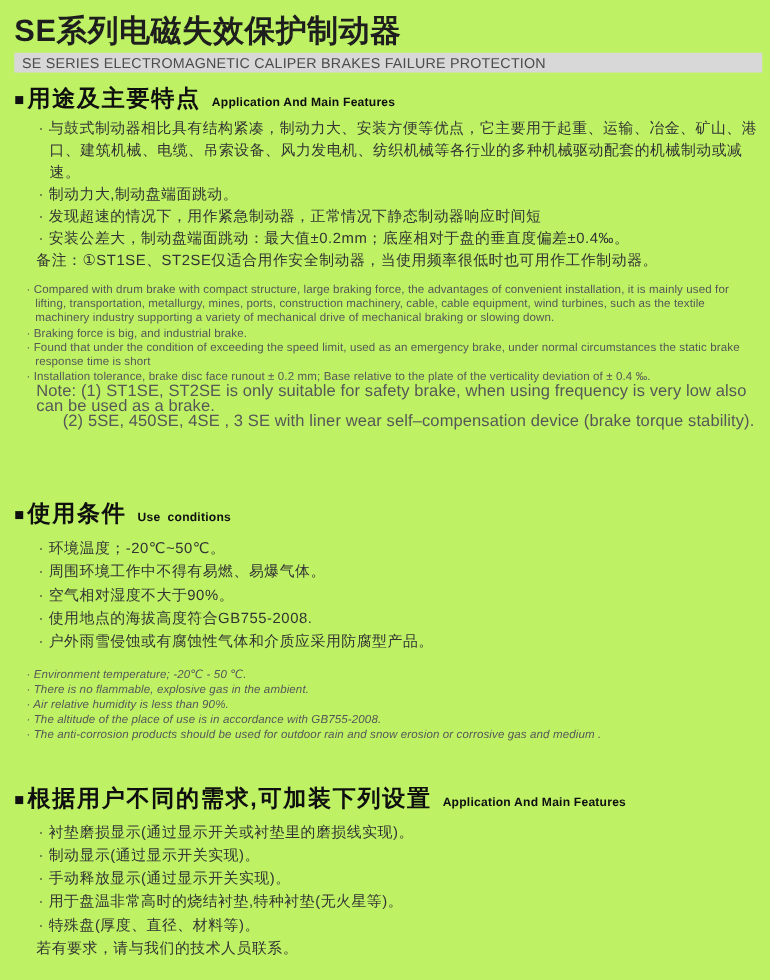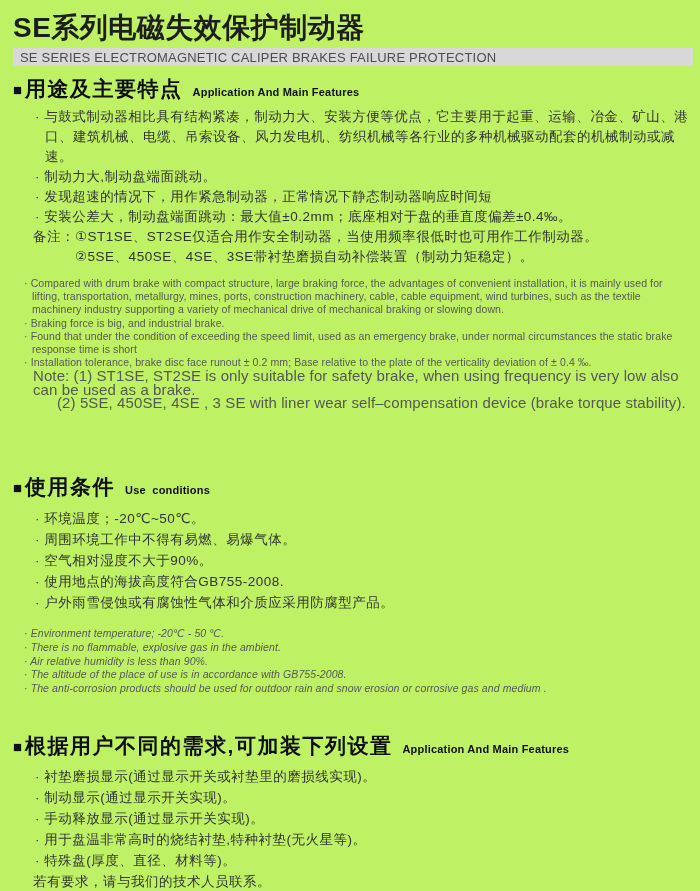--- a/index.html
+++ b/index.html
@@ -101,21 +101,20 @@
     <div class="cn-list">
 
     <div class="li cn">与鼓式制动器相比具有结构紧凑，制动力大、安装方便等优点，它主要用于起重、运输、冶金、矿山、港口、建筑机械、电缆、吊索设备、风力发电机、纺织机械等各行业的多种机械驱动配套的机械制动或减速。</div>
         <div class="li cn">制动力大,制动盘端面跳动。</div>
         <div class="li cn">发现超速的情况下，用作紧急制动器，正常情况下静态制动器响应时间短</div>
         <div class="li cn">安装公差大，制动盘端面跳动：最大值±0.2mm；底座相对于盘的垂直度偏差±0.4‰。</div>
       </div>
     <div class="cn-tail">
 
     <div class="tail cn">备注：①ST1SE、ST2SE仅适合用作安全制动器，当使用频率很低时也可用作工作制动器。</div>
-        <div class="tail cn indent">②5SE、450SE、4SE、3SE带衬垫磨损自动补偿装置（制动力矩稳定）。</div>
       </div>
     <div class="en-list">
 
     <div class="li en">Compared with drum brake with compact structure, large braking force, the advantages of convenient installation, it is mainly used for lifting, transportation, metallurgy, mines, ports, construction machinery, cable, cable equipment, wind turbines, such as the textile machinery industry supporting a variety of mechanical drive of mechanical braking or slowing down.</div>
         <div class="li en">Braking force is big, and industrial brake.</div>
         <div class="li en">Found that under the condition of exceeding the speed limit, used as an emergency brake, under normal circumstances the static brake response time is short</div>
         <div class="li en">Installation tolerance, brake disc face runout ± 0.2 mm; Base relative to the plate of the verticality deviation of ± 0.4 ‰.</div>
       </div>
     <div class="en-tail">
 

